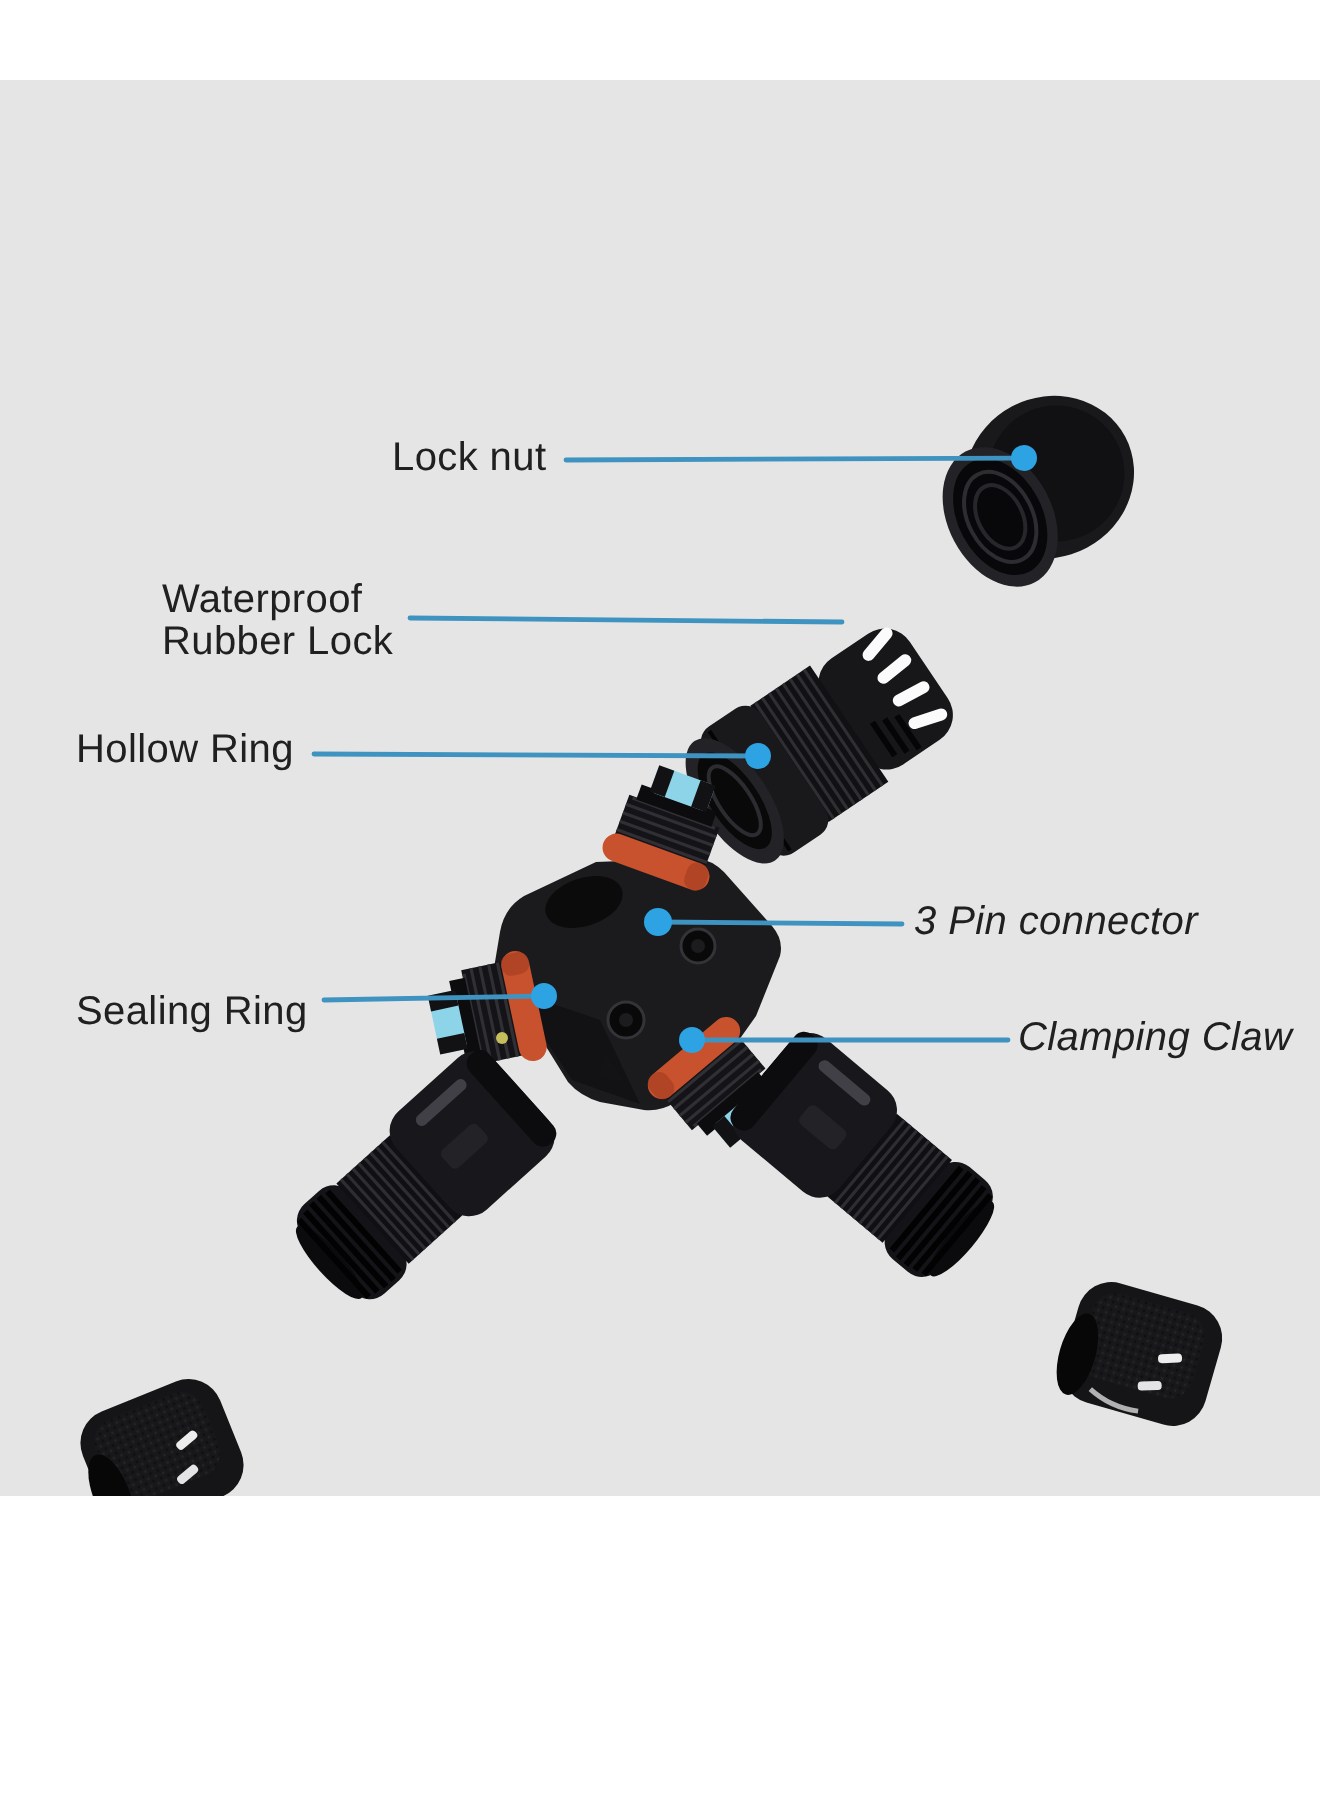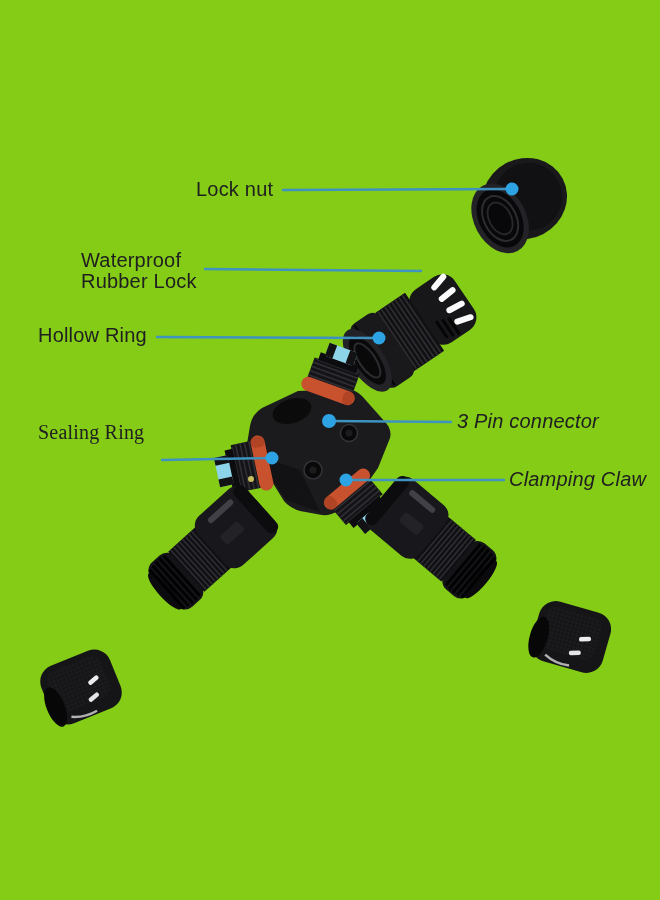--- a/index.html
+++ b/index.html
@@ -1,31 +1,31 @@
 <!DOCTYPE html>
 <html><head>
 <meta charset="utf-8">
 <style>
   html,body{margin:0;padding:0;background:#ffffff;}
   body{font-family:"Liberation Sans", sans-serif;}
-  .stage{position:relative;width:660px;height:900px;background:#84cc16;overflow:hidden;}
+  .stage{position:relative;width:660px;height:708px;background:#e5e5e5;overflow:hidden;margin-top:40px;}
   .stage svg{position:absolute;left:0;top:0;}
   .label{
     position:absolute;
     font-size:20px;
     line-height:21px;
     color:#202020;
     white-space:pre-line;
     letter-spacing:0.2px;
   }
   .lbl-lock-nut{left:196px;top:179px;}
   .lbl-waterproof{left:81px;top:250px;}
   .lbl-hollow-tube{left:38px;top:325px;}
   .lbl-pin-connector{left:457px;top:411px;font-style:italic;}
-  .lbl-sealing-ring{left:38px;top:422px;font-family:Liberation Serif, serif;}
+  .lbl-sealing-ring{left:38px;top:456px;}
   .lbl-clamping-claw{left:509px;top:469px;font-style:italic;}
 </style>
 </head>
 <body>
 
 <div class="stage">
 
   <svg width="660" height="900" viewBox="0 0 660 900">
     <defs>
       <pattern id="knurl" width="4" height="4" patternUnits="userSpaceOnUse">

